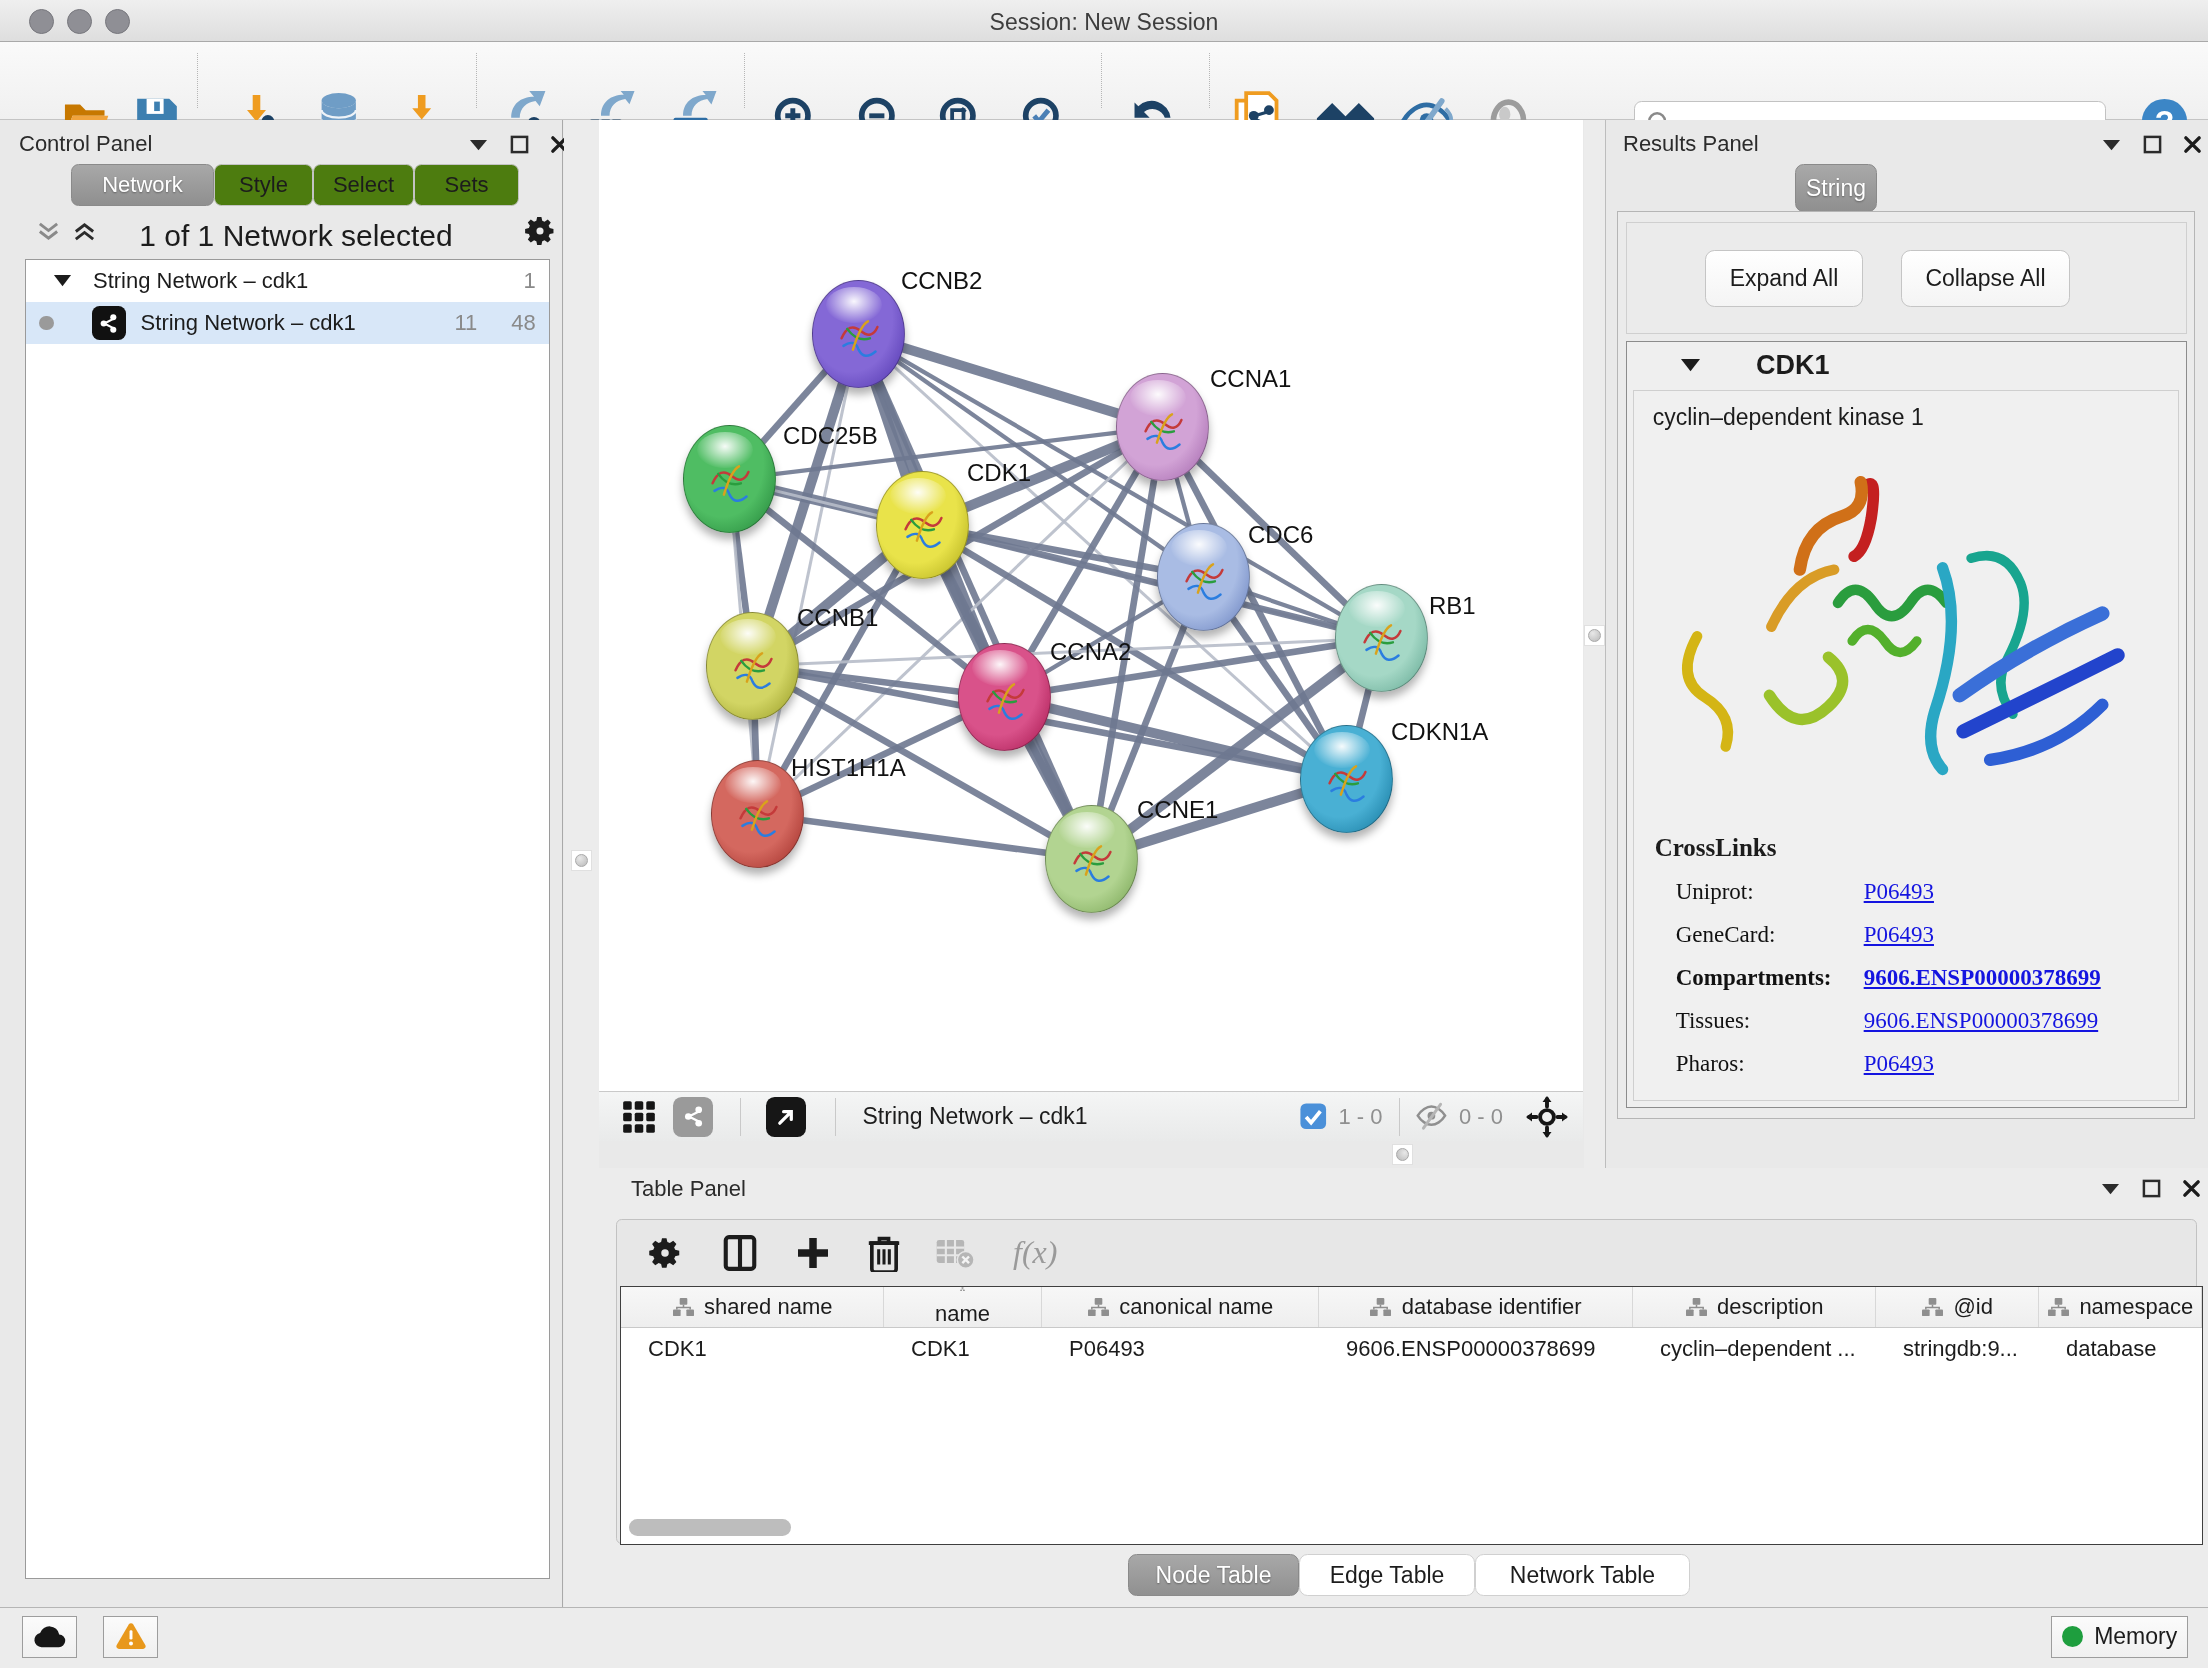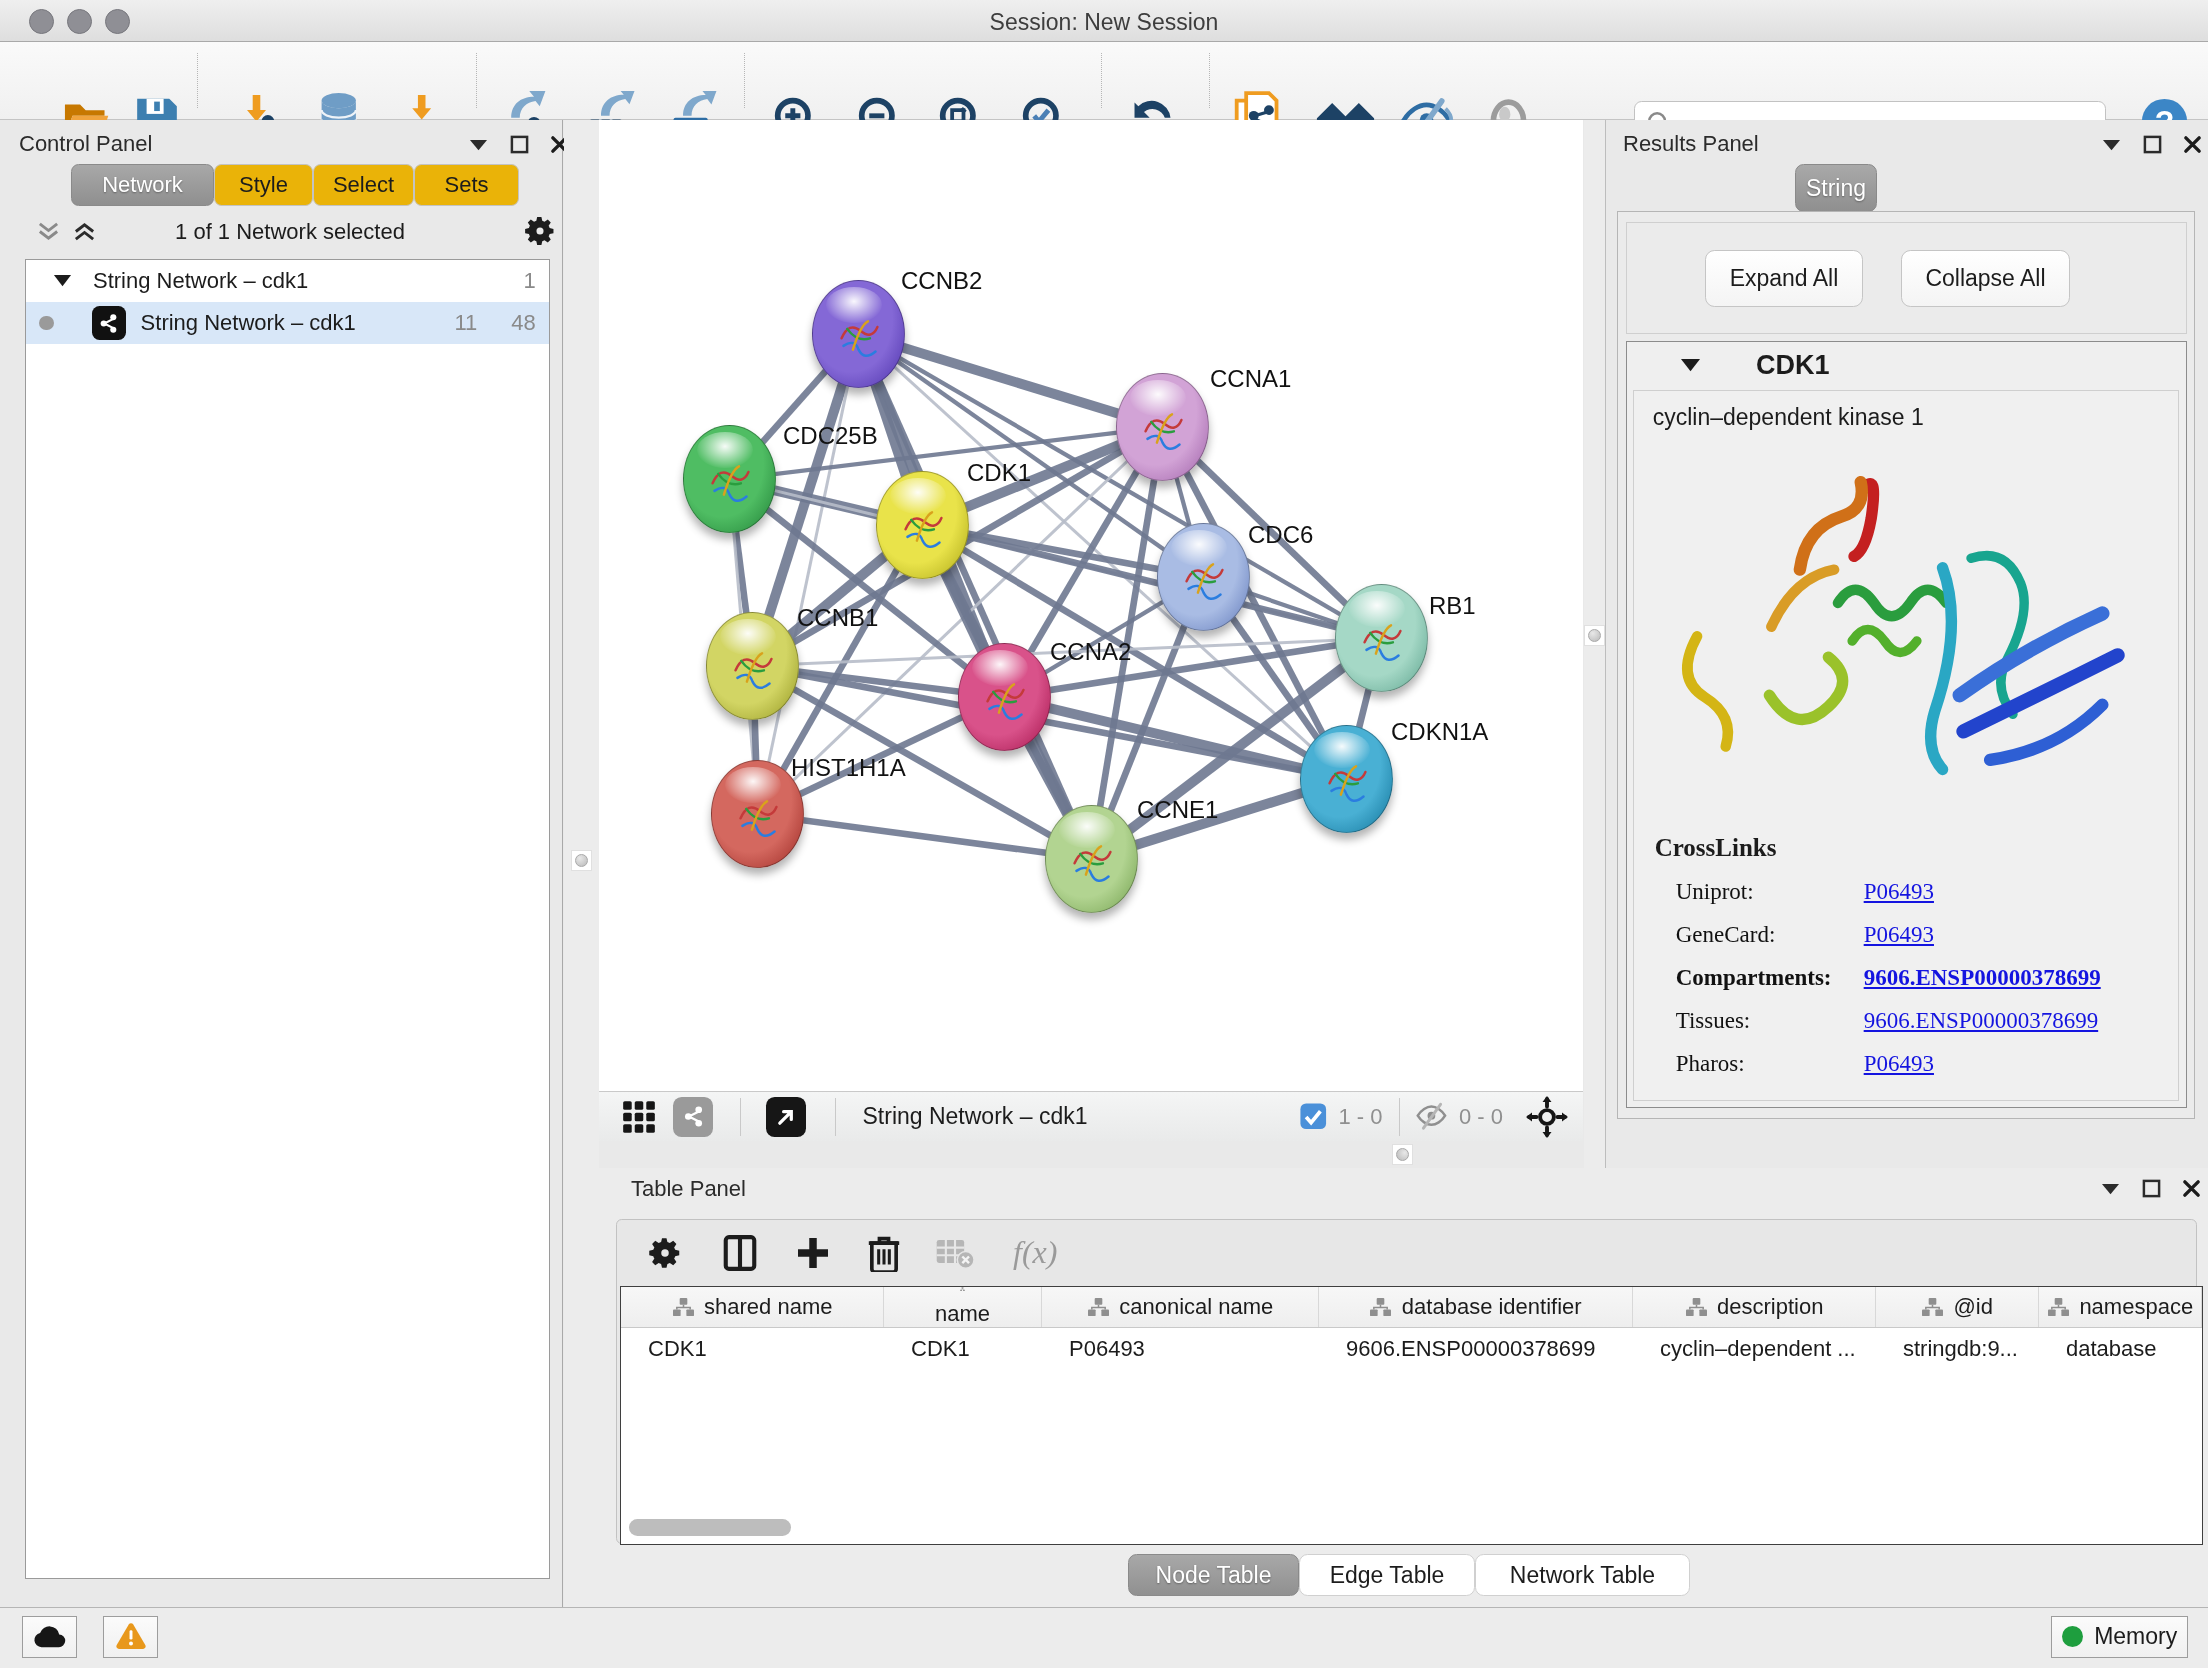--- a/index.html
+++ b/index.html
@@ -18,21 +18,21 @@
   .toolbar { left:0; top:42px; width:2208px; height:78px; background:linear-gradient(#fafafa,#f0f0f0); border-bottom:1px solid #c4c4c4; }
   .tb-sep { top:11.4px; height:55px; border-left:1.9px dotted #b6b6b6; } 
   .searchbox { left:1634px; top:59px; width:472px; height:44px; background:#fff; border:1px solid #c2c2c2; border-radius:7.6px; display:flex; align-items:center; padding-left:9.5px; }
 
   
   .panel-title { font-size:22px; color:#2b2b2b; }
   .win-ctl { display:flex; gap:21px; align-items:center; }
 
   
   .cpanel { left:0; top:120px; width:563px; height:1488px; background:#e9e9e9; border-right:1px solid #a9a9a9; }
-  .tab { height:42px; border:1px solid #c3c3c3; background:#eab308; border-radius:7.6px; display:inline-flex; align-items:center; justify-content:center; font-size:22px; color:#1c1c1c; }
+  .tab { height:42px; border:1px solid #c3c3c3; background:#4d7c0f; border-radius:7.6px; display:inline-flex; align-items:center; justify-content:center; font-size:22px; color:#1c1c1c; }
   .tab.active { background:linear-gradient(#a8a8a8,#8f8f8f); color:#fff; border-color:#8a8a8a; text-shadow:0 1px 1.9px rgba(0,0,0,.35); }
   .listbox { left:25px; top:139px; width:525px; height:1320px; background:#fff; border:1px solid #9a9a9a; }
   .netrow { height:42px; display:flex; align-items:center; font-size:22px; }
   .netrow .cnt { color:#8a8a8a; }
   .selrow { background:#d8e7f8; }
   .stringapp-ic { width:34px; height:34px; background:#111; border-radius:7.6px; display:flex; align-items:center; justify-content:center; }
 
   
   .canvas { left:599px; top:120px; width:984px; height:971px; background:#fff; }
   .node { position:absolute; width:93px; height:108px; border-radius:50%; border:1px solid rgba(0,0,0,.28); box-shadow:0 6.7px 8.6px rgba(0,0,0,.30); }
@@ -290,21 +290,21 @@
   <div class="abs" style="left:36px;top:99px">
     <svg width="25" height="25" viewBox="0 0 26 26">
         <path d="M4 5l9 7 9-7M4 13l9 7 9-7" fill="none" stroke="#8a8a8a" stroke-width="3"></path>
       </svg>
   </div>
   <div class="abs" style="left:72px;top:99px">
     <svg width="25" height="25" viewBox="0 0 26 26">
         <path d="M4 21l9-7 9 7M4 13l9-7 9 7" fill="none" stroke="#2b2b2b" stroke-width="3"></path>
       </svg>
   </div>
-  <div class="abs" style="left:114px;top:99px;width:352px;text-align:center;font-size:22px">1 of 1 Network selected</div>
+  <div class="abs" style="left:120px;top:99px;width:352px;text-align:center;font-size:30px">1 of 1 Network selected</div>
   <div class="abs" style="left:523px;top:94px">
     <svg width="34" height="34" viewBox="0 0 24 24">
         <path d="M12 7.2a4.8 4.8 0 1 0 0 9.6 4.8 4.8 0 0 0 0-9.6zm9.5 6.3v-3l-2.7-.6a7 7 0 0 0-.7-1.6l1.5-2.3-2.1-2.1-2.3 1.5a7 7 0 0 0-1.6-.7L13 2.1h-3l-.6 2.6a7 7 0 0 0-1.6.7L5.5 3.9 3.4 6l1.5 2.3a7 7 0 0 0-.7 1.6l-2.7.6v3l2.7.6a7 7 0 0 0 .7 1.6L3.4 18l2.1 2.1 2.3-1.5a7 7 0 0 0 1.6.7l.6 2.6h3l.6-2.6a7 7 0 0 0 1.6-.7l2.3 1.5 2.1-2.1-1.5-2.3a7 7 0 0 0 .7-1.6z" fill="#1c1c1c"></path>
         <circle cx="12" cy="12" r="2.5" fill="#e9e9e9"></circle>
       </svg>
   </div>
 
   <div class="abs listbox">
     <div class="netrow">
       <svg width="19" height="13.3" viewBox="0 0 20 14" style="margin-left:27px">

